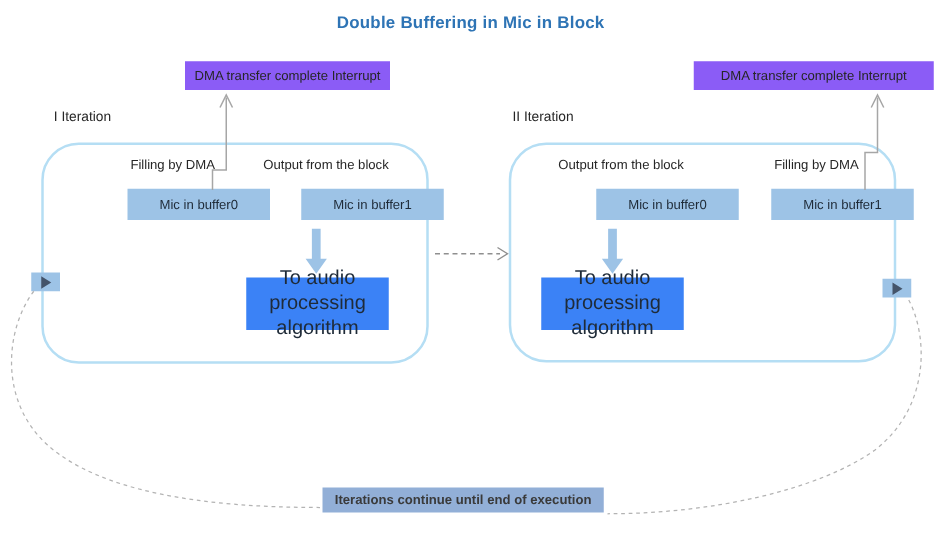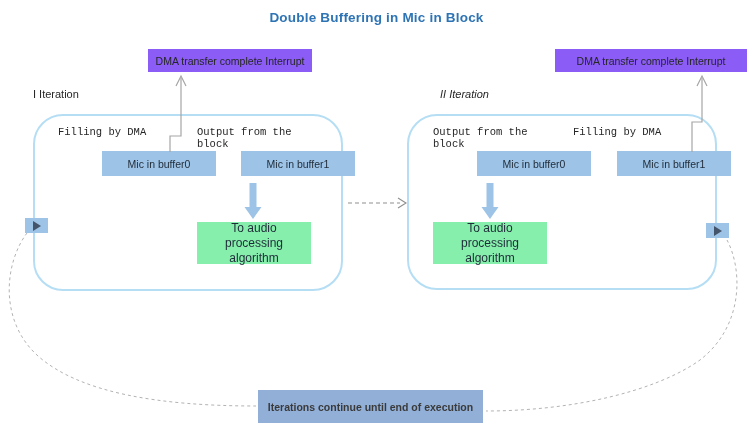--- a/index.html
+++ b/index.html
@@ -5,45 +5,45 @@
   html,body{margin:0;padding:0;background:#fff;}
   .stage{position:relative;width:753px;height:429px;background:#ffffff;overflow:hidden;
          font-family:"Liberation Sans",sans-serif;}
   .abs{position:absolute;box-sizing:border-box;}
   .title{left:0;top:10px;width:753px;text-align:center;color:#2E74B5;
          font-size:13.5px;font-weight:bold;letter-spacing:0.2px;}
   .iter-label{font-size:11px;color:#262626;}
   .container-box{border:2px solid #B5DEF4;border-radius:30px;background:#ffffff;}
   .callout{background:#8b5cf6;color:#262626;font-size:10.5px;display:flex;
            align-items:center;justify-content:center;text-align:center;}
-  .role-label{font-size:10.5px;color:#262626;text-align:left;font-family:Liberation Mono, monospace;}
+  .role-label{font-size:10.5px;color:#262626;text-align:right;}
   .buffer-box{background:#9DC3E6;color:#1f2b38;font-size:10.5px;display:flex;
               align-items:center;justify-content:center;text-align:center;margin-left:44px;}
-  .process-box{background:#86efac;color:#1f2b38;font-size:12px;display:flex;
+  .process-box{background:#3b82f6;color:#1f2b38;font-size:16px;display:flex;
                align-items:center;justify-content:center;text-align:center;
                line-height:1.25;padding:2px 6px;}
   .footer-box{background:#92AFD7;color:#3a3a3a;font-size:10.5px;font-weight:bold;
               display:flex;align-items:center;justify-content:center;text-align:center;}
   .play-chip{background:#9DC3E6;display:flex;align-items:center;justify-content:center;}
   .play-tri{width:0;height:0;border-left:8px solid #44546A;
             border-top:5px solid transparent;border-bottom:5px solid transparent;}
   svg.overlay{position:absolute;left:0;top:0;pointer-events:none;}
 </style>
 </head>
 <body>
 
 <div class="stage">
 
   <div class="abs title">Double Buffering in Mic in Block</div>
 
   <div class="abs callout" style="left:148px;top:49px;width:164px;height:23px;">DMA transfer complete Interrupt</div>
   <div class="abs callout" style="left:555px;top:49px;width:192px;height:23px;">DMA transfer complete Interrupt</div>
 
-  <div class="abs iter-label" style="left:33px;top:88px;">I Iteration</div>
-  <div class="abs iter-label" style="left:440px;top:88px;font-style:italic;">II Iteration</div>
+  <div class="abs iter-label" style="left:43px;top:88px;">I Iteration</div>
+  <div class="abs iter-label" style="left:410px;top:88px;">II Iteration</div>
 
   <div class="abs container-box" style="left:33px;top:114px;width:310px;height:177px;"></div>
   <div class="abs container-box" style="left:407px;top:114px;width:310px;height:176px;"></div>
 
   <div class="abs role-label" style="left:58px;top:126px;width:114px;">Filling by DMA</div>
   <div class="abs role-label" style="left:197px;top:126px;width:114px;">Output from the block</div>
   <div class="abs buffer-box" style="left:58px;top:151px;width:114px;height:25px;">Mic in buffer0</div>
   <div class="abs buffer-box" style="left:197px;top:151px;width:114px;height:25px;">Mic in buffer1</div>
   <div class="abs process-box" style="left:197px;top:222px;width:114px;height:42px;">To audio processing algorithm</div>
 
@@ -53,21 +53,21 @@
   <div class="abs buffer-box" style="left:573px;top:151px;width:114px;height:25px;">Mic in buffer1</div>
   <div class="abs process-box" style="left:433px;top:222px;width:114px;height:42px;">To audio processing algorithm</div>
 
   <div class="abs play-chip" style="left:25px;top:218px;width:23px;height:15px;">
     <div class="play-tri"></div>
   </div>
   <div class="abs play-chip" style="left:706px;top:223px;width:23px;height:15px;">
     <div class="play-tri"></div>
   </div>
 
-  <div class="abs footer-box" style="left:258px;top:390px;width:225px;height:33px;">Iterations continue until end of execution</div>
+  <div class="abs footer-box" style="left:258px;top:390px;width:225px;height:20px;">Iterations continue until end of execution</div>
 
   <svg class="overlay" width="753" height="429" viewBox="0 0 753 429">
 
     <polygon fill="#9DC3E6" points="249.5,183 256.5,183 256.5,207 261.5,207 253,219 244.5,207 249.5,207"></polygon>
     <polygon fill="#9DC3E6" points="486.5,183 493.5,183 493.5,207 498.5,207 490,219 481.5,207 486.5,207"></polygon>
 
     <polyline points="170,152 170,136 181,136 181,78" fill="none" stroke="#A6A6A6" stroke-width="1.2"></polyline>
     <path d="M176,86 L181,76 L186,86" fill="none" stroke="#A6A6A6" stroke-width="1.2"></path>
 
     <polyline points="692,152 692,122 702,122 702,78" fill="none" stroke="#A6A6A6" stroke-width="1.2"></polyline>

